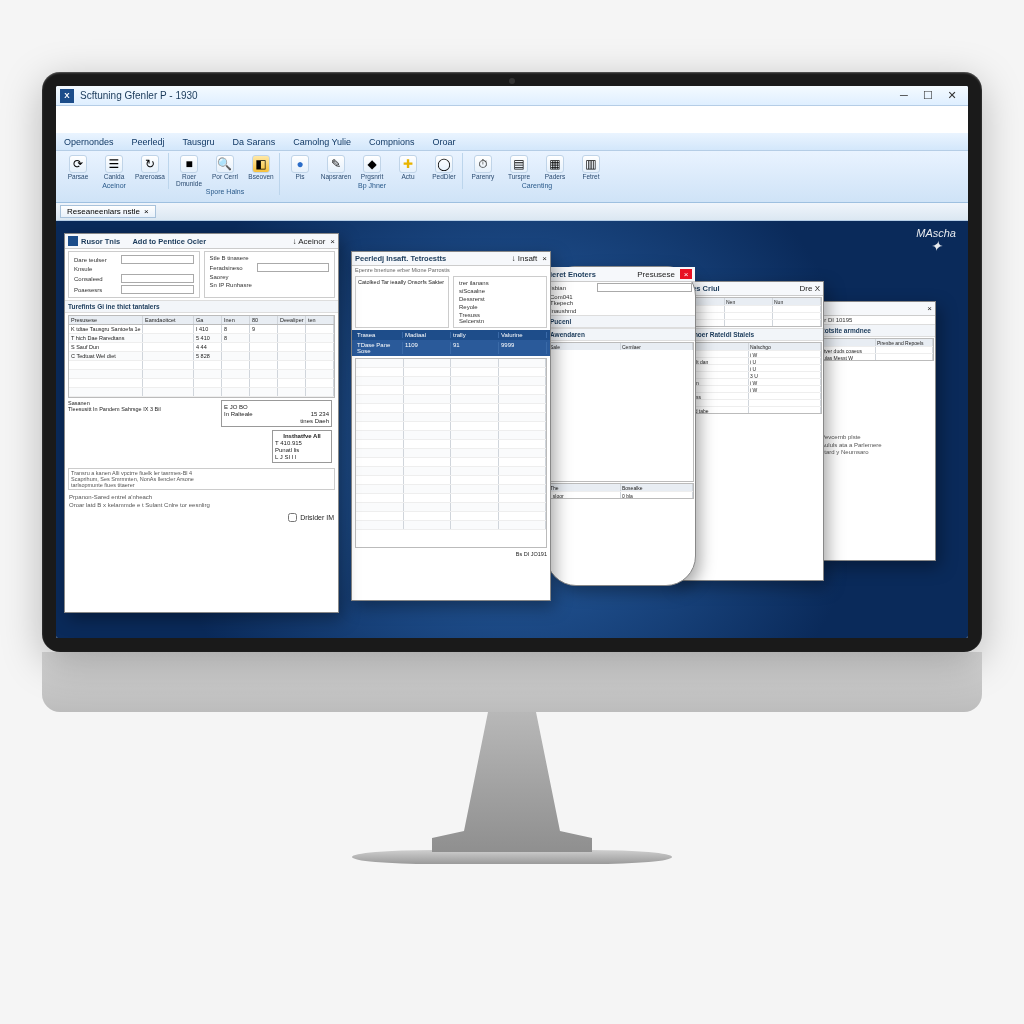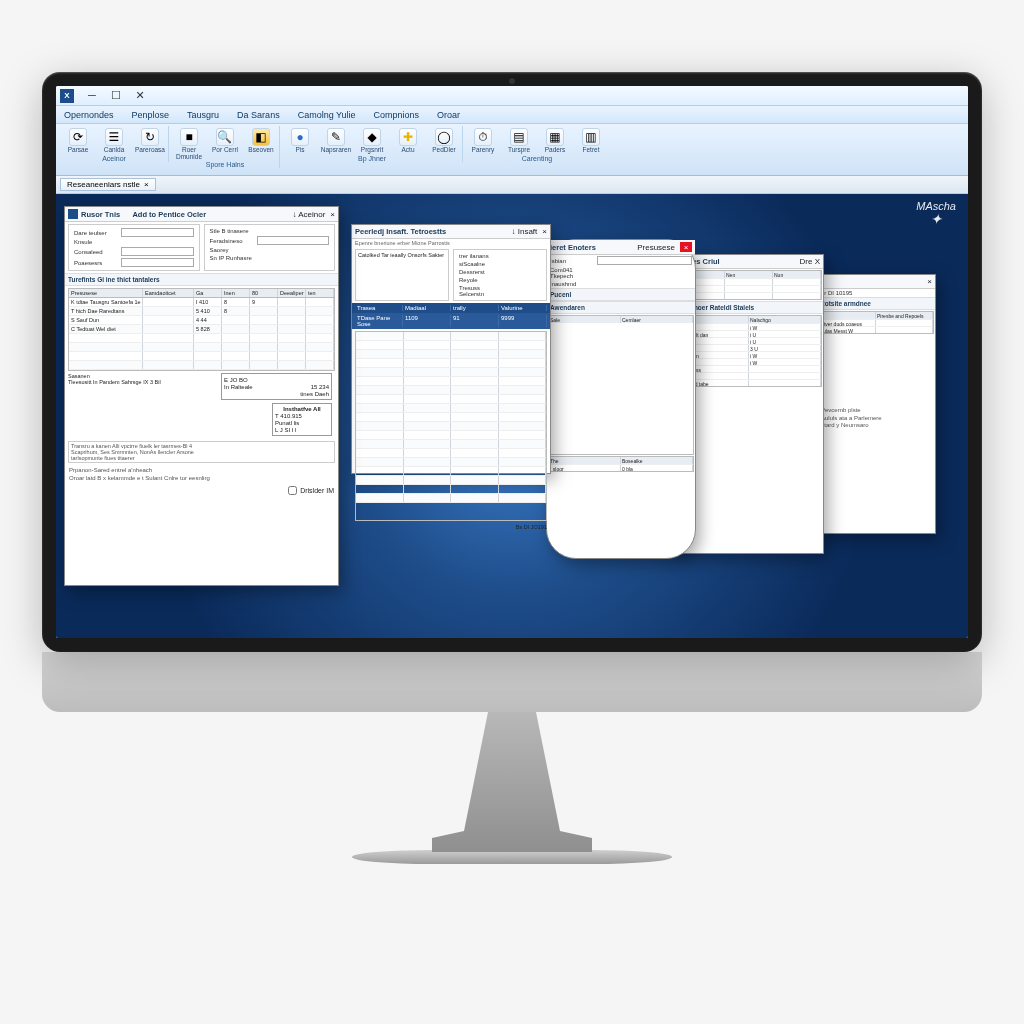--- a/index.html
+++ b/index.html
@@ -15,21 +15,21 @@
 .monitor-foot { width: 320px; height: 14px; margin: -2px auto 0; background: linear-gradient(#cfcfcf,#9a9a9a); border-radius: 50% / 100%; }
 
 
 .app { position:absolute; inset:0; background:#fff; display:flex; flex-direction:column; font-size:9px; }
 .titlebar { height:20px; background: linear-gradient(#f4faff,#dfefff); border-bottom:1px solid #b5cde6; display:flex; align-items:center; padding:0 4px; gap:6px; }
 .titlebar .logo { width:14px; height:14px; background:#1c4d8a; display:inline-flex; align-items:center; justify-content:center; color:#fff; font-size:8px; font-weight:bold; }
 .titlebar .title { flex:1; font-size:10px; color:#1a3a5a; }
 .win-controls { display:flex; gap:12px; padding:0 6px; }
 .win-controls span { width:12px; display:inline-block; text-align:center; cursor:pointer; font-size:11px; color:#333; }
 
-.menubar { height:18px; background: linear-gradient(#eaf4ff,#d3e7fb); border-bottom:1px solid #b5cde6; display:flex; align-items:center; padding:0 8px; gap:18px; font-size:9px; color:#123a66; }
+.menubar { height:18px; background: linear-gradient(#eaf4ff,#d3e7fb); border-bottom:1px solid #b5cde6; display:flex; align-items:center; padding:0 8px; gap:18px; font-size:9px; color:#123a66;margin-top:27px; }
 .menubar span { cursor:pointer; }
 
 .ribbon { height:52px; background: linear-gradient(#e9f3ff,#cfe3f7); border-bottom:1px solid #9ec0e0; display:flex; align-items:flex-start; padding:2px 4px 0; gap:2px; }
 .ribbon-group { display:flex; flex-direction:column; align-items:center; padding:0 2px; border-right:1px solid #bcd5ec; }
 .ribbon-row { display:flex; gap:4px; }
 .ribbon-btn { display:flex; flex-direction:column; align-items:center; width:32px; cursor:pointer; padding-top:2px; }
 .ribbon-btn .ico { width:18px; height:18px; display:flex; align-items:center; justify-content:center; font-size:12px; border:1px solid #c0d4e8; background:linear-gradient(#fff,#e5f0fb); border-radius:3px; }
 .ribbon-btn .lbl { font-size:6.5px; color:#2a4a6f; margin-top:1px; line-height:1; text-align:center; }
 .ribbon-group-label { font-size:7px; color:#2a5a8a; margin-top:1px; }
 
@@ -78,30 +78,31 @@
 </head>
 <body>
 
 <div class="monitor-wrap">
   <div class="monitor-bezel">
     <div class="screen">
       <div class="app">
 
         <div class="titlebar">
           <span class="logo">X</span>
+          <span class="title">Scftuning Gfenler P - 1930</span>
           <div class="win-controls">
             <span>─</span>
             <span>☐</span>
             <span>✕</span>
           </div>
         </div>
 
         <div class="menubar">
           <span>Opernondes</span>
-          <span>Penplose</span>
+          <span>Peerledj</span>
           <span>Tausgru</span>
           <span>Da Sarans</span>
           <span>Camolng Yulie</span>
           <span>Compnions</span>
           <span>Oroar</span>
         </div>
 
         <div class="ribbon">
           <div class="ribbon-group">
             <div class="ribbon-row">
@@ -335,21 +336,21 @@
                   <div>The</div>
                   <div>Bosealke</div>
                 </div>
               <div class="mr">
                   <div>I sloor</div>
                   <div>0 bla</div>
                 </div>
             </div>
           </div>
 
-          <div class="child" style="left:295px; top:30px; width:200px; height:250px;">
+          <div class="child" style="left:295px; top:30px; width:200px; height:350px;">
             <div class="hdr">
                 <div class="ht">
                   <span>Peerledj Insaft. Tetroestts</span>
                 </div>
                 <div class="hc">
                   <span>↓ <span>Insaft</span></span>
                   <span>×</span>
                 </div>
               </div>
             <div style="padding:1px 3px;font-size:5.5px;color:#666">Epenre bneriune erber Mione Parrostis</div>

